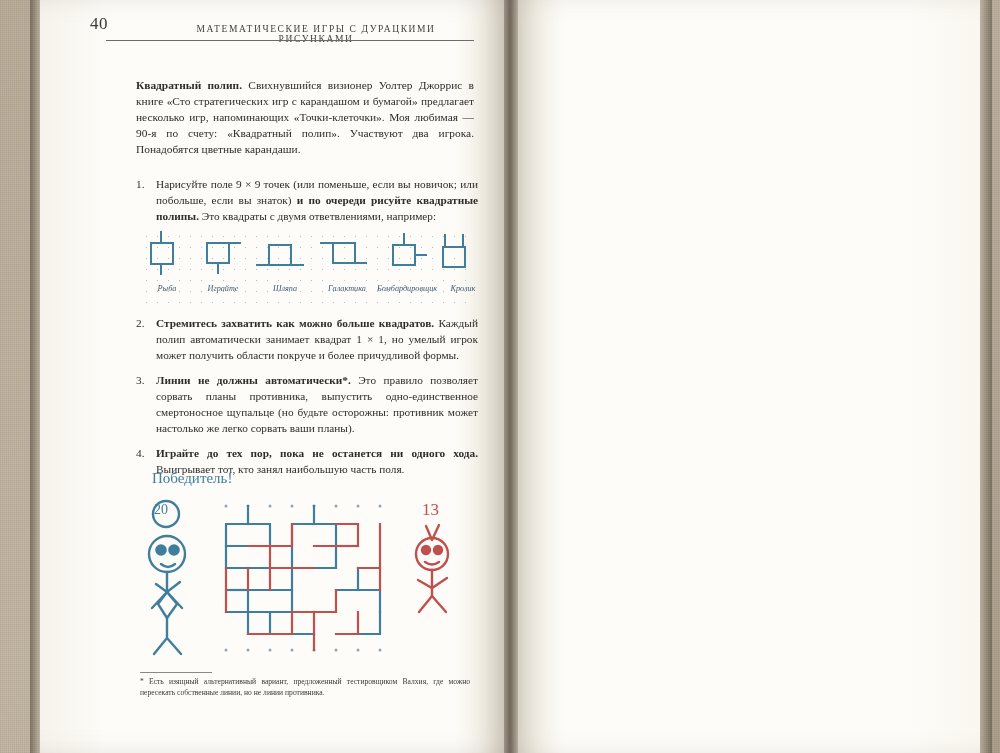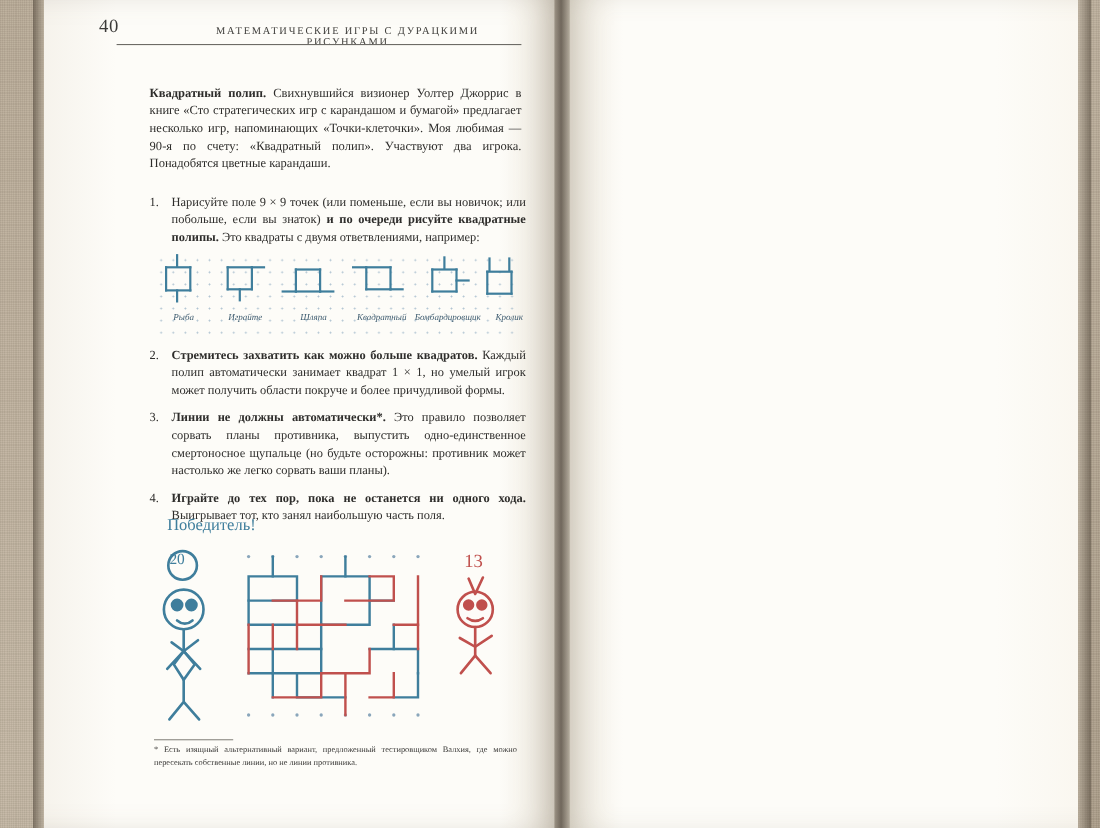--- a/index.html
+++ b/index.html
@@ -170,21 +170,21 @@
       <div class="figcap" style="left:110px;">Шляпа</div>
 
       <div class="fig" style="left:186px;">
         <div class="stroke" style="left:8px;top:14px;width:24px;height:2px;"></div>
         <div class="stroke" style="left:8px;top:14px;width:2px;height:22px;"></div>
         <div class="stroke" style="left:30px;top:14px;width:2px;height:22px;"></div>
         <div class="stroke" style="left:8px;top:34px;width:24px;height:2px;"></div>
         <div class="stroke" style="left:-4px;top:14px;width:13px;height:2px;"></div>
         <div class="stroke" style="left:30px;top:34px;width:13px;height:2px;"></div>
       </div>
-      <div class="figcap" style="left:172px;">Квадратный</div>
+      <div class="figcap" style="left:172px;">Галактика</div>
 
       <div class="fig" style="left:246px;">
         <div class="stroke" style="left:8px;top:16px;width:24px;height:2px;"></div>
         <div class="stroke" style="left:8px;top:16px;width:2px;height:22px;"></div>
         <div class="stroke" style="left:30px;top:16px;width:2px;height:22px;"></div>
         <div class="stroke" style="left:8px;top:36px;width:24px;height:2px;"></div>
         <div class="stroke" style="left:19px;top:5px;width:2px;height:12px;"></div>
         <div class="stroke" style="left:30px;top:26px;width:13px;height:2px;"></div>
       </div>
       <div class="figcap" style="left:232px;">Бомбардировщик</div>

